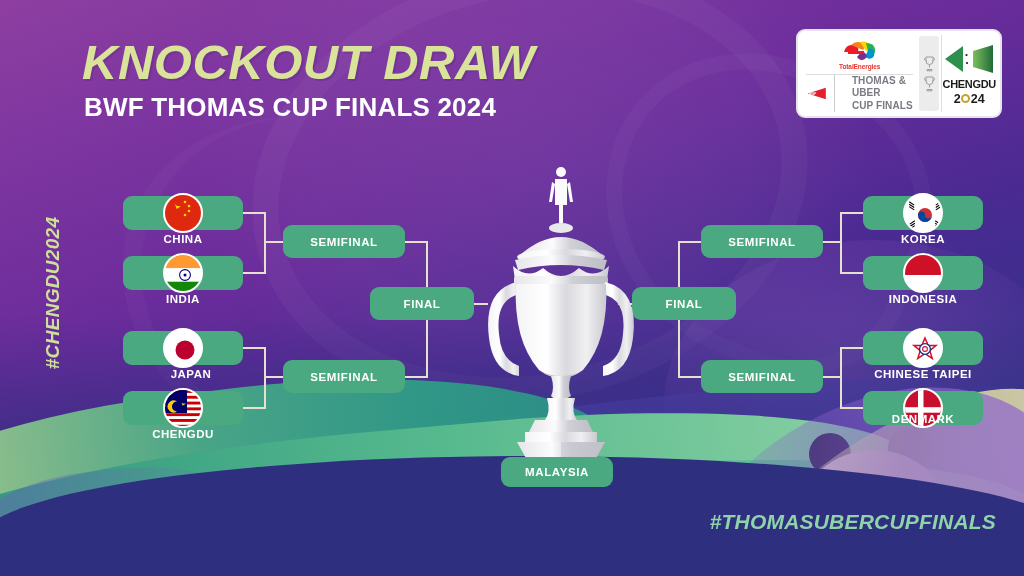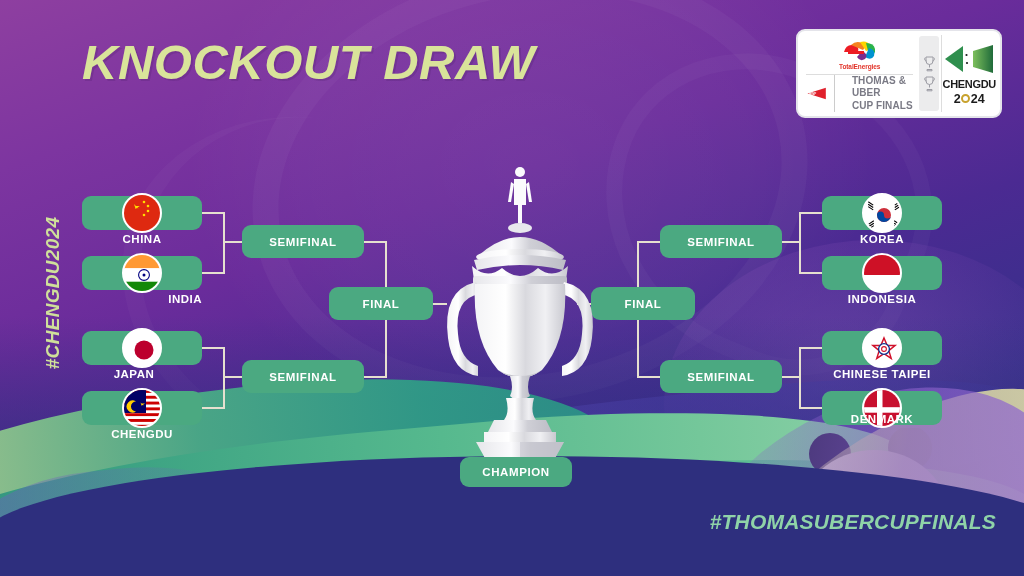--- a/index.html
+++ b/index.html
@@ -164,21 +164,21 @@
     color: #cfe09a;
   }
   .btag {
     position: absolute; right: 28px; bottom: 42px;
     font-size: 21px; font-weight: 800; font-style: italic;
     letter-spacing: 0.2px;
     color: #8fd3a8;
   }
 
   
-  .bracket { position: absolute; inset: 0; }
+  .bracket { position: absolute; inset: 0; margin-left: 41px; }
 
   .pill {
     position: absolute;
     background: #4ba981;
     border-radius: 9px;
     display: flex; align-items: center; justify-content: center;
     color: #fff; font-weight: 700;
     letter-spacing: 0.6px;
   }
   .team-pill { width: 120px; height: 34px; }
@@ -245,20 +245,21 @@
     <ellipse cx="70" cy="72" rx="20" ry="24" fill="#3a2f63" transform="rotate(-20 70 72)"></ellipse>
     <ellipse cx="136" cy="74" rx="8" ry="9" fill="#3a2f63"></ellipse>
     <path d="M22 96 Q60 170 150 150 Q176 132 172 108 Q110 150 22 96 Z" fill="#4a3f86" opacity="0.55"></path>
   </svg>
 
   <div class="ribbon ribbon-gold-r"></div>
   <div class="ribbon ribbon-violet-r"></div>
   <div class="ribbon ribbon-bottom-fill"></div>
 
   <div class="title">KNOCKOUT DRAW</div>
+  <div class="subtitle">BWF THOMAS CUP FINALS 2024</div>
 
   <div class="logo-box">
     <div class="logo-left">
       <div class="logo-te">
         <svg width="40" height="24" viewBox="0 0 40 24">
           <path d="M4 14 Q6 6 13 7 Q20 8 18 14 Z" fill="#ed1c24"></path>
           <path d="M11 7 Q16 2 22 5 Q27 8 23 12 Z" fill="#f58220"></path>
           <path d="M20 4 Q27 2 30 7 Q32 12 26 13 Z" fill="#ffd400"></path>
           <path d="M26 5 Q34 5 35 11 Q36 17 29 17 Z" fill="#2ab34a"></path>
           <path d="M29 10 Q36 12 34 18 Q31 23 25 19 Z" fill="#0093d0"></path>
@@ -331,30 +332,30 @@
     <div class="pill team-pill" style="left:82px; top:256px;"></div>
     <div class="flag" style="left:122px; top:253px;">
       <svg viewBox="0 0 40 40" width="40" height="40">
         <rect width="40" height="13.3" fill="#ff9933"></rect>
           <rect y="13.3" width="40" height="13.4" fill="#ffffff"></rect>
         <rect y="26.7" width="40" height="13.3" fill="#138808"></rect>
         <circle cx="20" cy="20" r="5.4" fill="none" stroke="#000080" stroke-width="1.1"></circle>
         <circle cx="20" cy="20" r="1.5" fill="#000080"></circle>
       </svg>
     </div>
-    <div class="team-label" style="left:82px; top:293px; width:120px;text-align:right;">INDIA</div>
+    <div class="team-label" style="left:82px; top:293px; width:120px;">INDIA</div>
 
     <div class="pill team-pill" style="left:82px; top:331px;"></div>
     <div class="flag" style="left:122px; top:328px;">
       <svg viewBox="0 0 40 40" width="40" height="40">
           <rect width="40" height="40" fill="#ffffff"></rect>
         <circle cx="20" cy="20" r="9.5" fill="#bc002d"></circle>
         </svg>
     </div>
-    <div class="team-label" style="left:74px; top:368px; width:120px;">JAPAN</div>
+    <div class="team-label" style="left:90px; top:368px; width:120px;">JAPAN</div>
 
     <div class="pill team-pill" style="left:82px; top:391px;"></div>
     <div class="flag" style="left:122px; top:388px;">
       <svg viewBox="0 0 40 40" width="40" height="40">
           <rect width="40" height="40" fill="#ffffff"></rect>
         <rect y="0" width="40" height="2.9" fill="#cc0001"></rect>
           <rect y="5.8" width="40" height="2.9" fill="#cc0001"></rect>
         <rect y="11.6" width="40" height="2.9" fill="#cc0001"></rect>
           <rect y="17.4" width="40" height="2.9" fill="#cc0001"></rect>
         <rect y="23.2" width="40" height="2.9" fill="#cc0001"></rect>
@@ -520,16 +521,16 @@
       <path d="M78 214 h20 q-4 12 0 20 q-12 8 -20 0 q4 -8 0 -20 z" fill="url(#tg2)"></path>
       <path d="M74 236 h28 q-4 14 2 22 h-32 q6 -8 2 -22 z" fill="url(#tg)"></path>
 
       <path d="M62 258 h52 l6 12 h-64 z" fill="url(#tg2)"></path>
       <path d="M52 270 h72 v10 h-72 z" fill="url(#tg)"></path>
       <path d="M44 280 h88 l-10 18 h-68 z" fill="url(#tg2)"></path>
       <path d="M88 280 h44 l-10 18 h-34 z" fill="#c3c3cc" opacity="0.55"></path>
     </svg>
 
     <div class="pill champ-pill" style="left:460px; top:457px;">
-      <span>CHAMPION</span>
+      <span>MALAYSIA</span>
     </div>
   </div>
 </div>
 
 </body></html>

